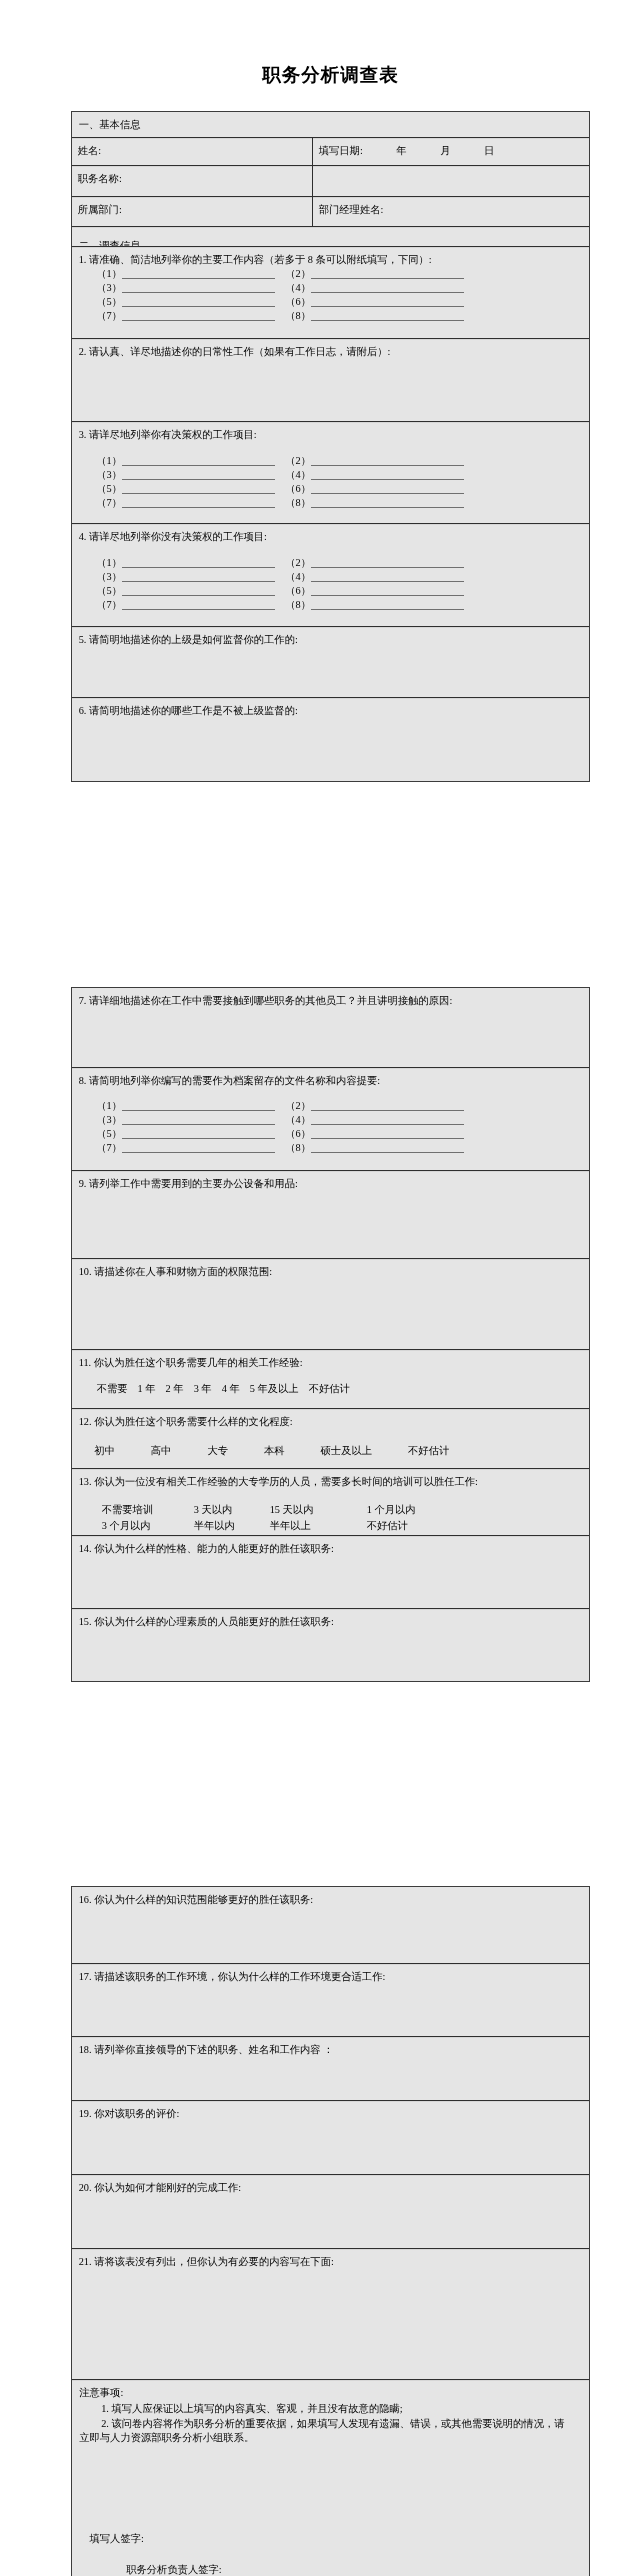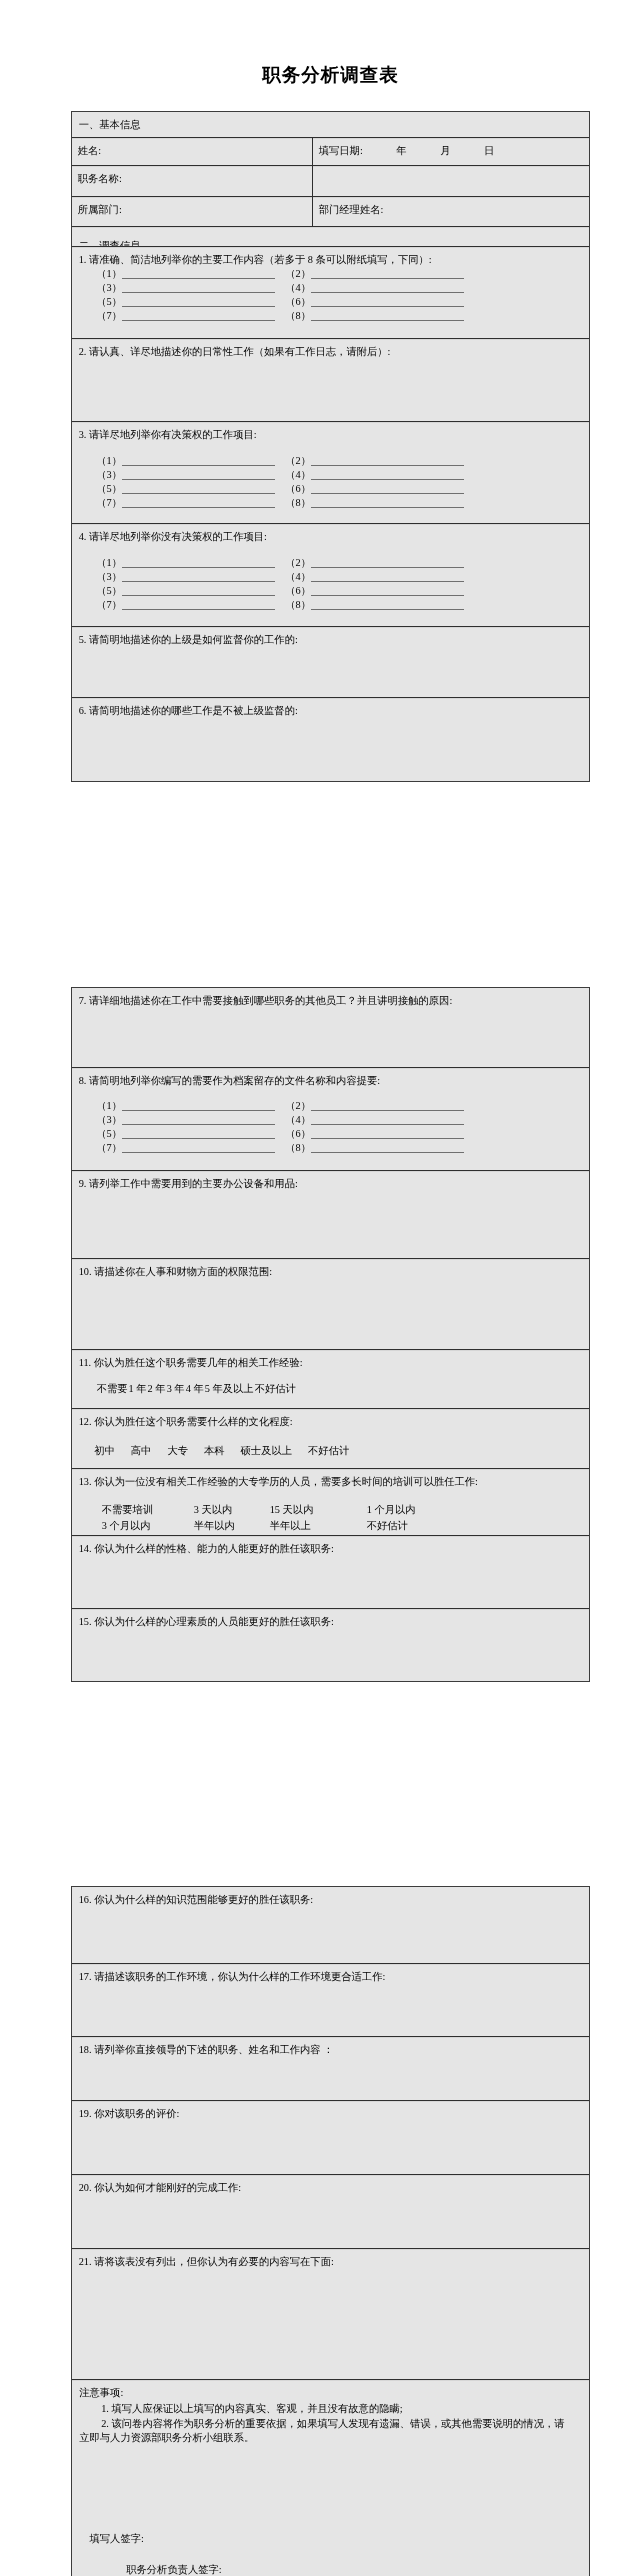--- a/index.html
+++ b/index.html
@@ -26,22 +26,22 @@
   .row.pt8{padding-top:12px;}
   .cols{display:flex;padding:0;}
   .cell-l{box-sizing:border-box;width:241px;border-right:0.5px solid #2e2e2e;padding:5.7px 0 0 5.7px;}
   .cell-r{box-sizing:border-box;flex:1;padding:5.7px 0 0 5.7px;}
   .unit{margin-left:31px;}
   .blanks{display:grid;grid-template-columns:189px 189px;margin-left:17.5px;}
   .bl-item{display:flex;align-items:flex-end;height:14px;width:179px;}
   .bl-label{flex:0 0 auto;line-height:14px;}
   .bl-line{flex:1;height:0;border-bottom:0.5px solid #6f6f6f;margin-bottom:2.6px;}
   .mt2{margin-top:1px;} .mt24{margin-top:12.4px;} .mt26{margin-top:13.4px;}
-  .opts{display:flex;margin-top:13.4px;margin-left:18px;gap:1px;white-space:nowrap;}
-  .opts.wide{margin-top:15.5px;gap:16px;margin-left:15.5px;}
+  .opts{display:flex;margin-top:13.4px;margin-left:18px;gap:10px;white-space:nowrap;}
+  .opts.wide{margin-top:15.5px;gap:36px;margin-left:15.5px;}
   .optgrid{display:grid;grid-template-columns:92px 76px 97px auto;margin-left:23px;line-height:15.5px;}
   .optgrid.r1{margin-top:14.4px;}
   .notes{padding:6.2px 12.4px 0 7.2px;}
   .note{margin:2.1px 0 0 0;text-indent:22px;max-width:495px;}
   .sig{margin-left:10.3px;}
   .sig1{margin-top:88px;}
   .sig2{margin-top:17.5px;margin-left:47px;}
 </style>
 </head>
 <body>

